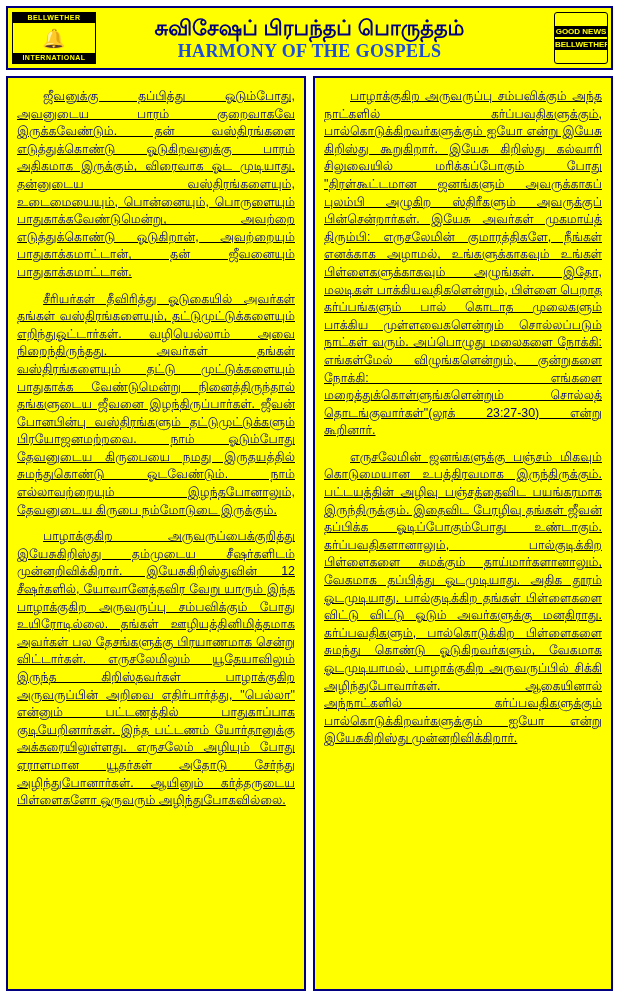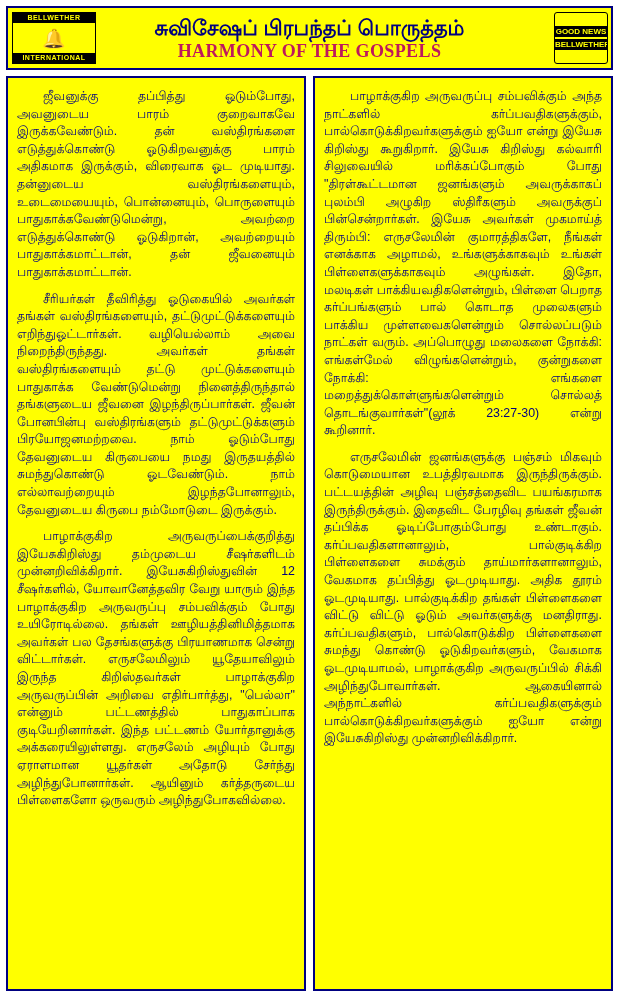--- a/index.html
+++ b/index.html
@@ -90,21 +90,21 @@
   .title-tamil {
     color: #000080;
     font-size: 21px;
     font-weight: bold;
     line-height: 25px;
     text-align: center;
     white-space: nowrap;
     font-family: "Liberation Sans", sans-serif;
   }
   .title-english {
-    color: #be185d;
+    color: #1d4ed8;
     font-size: 18px;
     font-weight: bold;
     line-height: 22px;
     text-align: left;
     letter-spacing: 0.4px;
     font-family: "Liberation Serif", serif;
   }
   .logo-right {
     width: 84px;
     height: 52px;
@@ -134,20 +134,21 @@
   
   .body-wrap {
     position: absolute;
     left: 6px;
     top: 76px;
     width: 607px;
     height: 915px;
     display: flex;
     gap: 7px;
     box-sizing: border-box;
+    text-decoration: underline;
   }
   .column {
     flex: 1 1 0;
     background: #ffff00;
     border: 2px solid #000080;
     box-sizing: border-box;
     padding: 10px 9px 8px 9px;
     overflow: hidden;
   }
   p.para {

